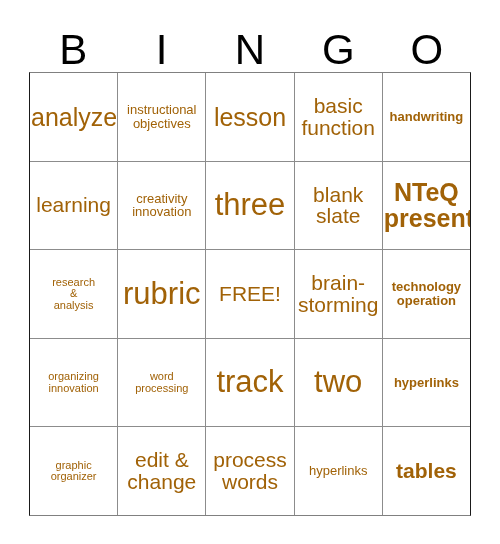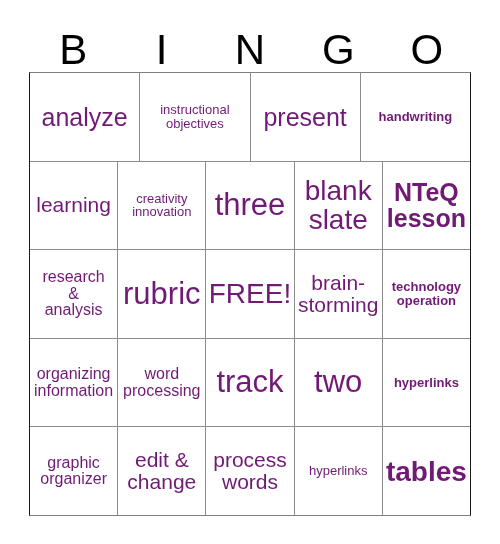--- a/index.html
+++ b/index.html
@@ -81,32 +81,32 @@
     background: #ffffff;
   }
   .bingo-cell:last-child {
     border-right: none;
     font-weight: bold;
   }
   .cell-text {
     display: block;
     width: 100%;
     text-align: center;
-    color: #701a75;
+    color: #a16207;
     font-family: "Liberation Sans", sans-serif;
     white-space: pre-line;
     line-height: 1.04;
   }
 
   
   .sz-xxl { font-size: 31px; }
-  .sz-xl  { font-size: 28px; }
+  .sz-xl  { font-size: 21px; }
   .sz-lg  { font-size: 25px; }
   .sz-md  { font-size: 21px; }
-  .sz-sm  { font-size: 16px; }
+  .sz-sm  { font-size: 11px; }
   .sz-xs  { font-size: 13px; }
 </style>
 </head>
 <body>
 
 <div id="bingo-card">
 
   <div id="header-row">
     <div class="header-letter">B</div>
     <div class="header-letter">I</div>
@@ -119,21 +119,25 @@
 
     <div class="bingo-row">
       <div class="bingo-cell">
           <span class="cell-text sz-lg">analyze</span>
         </div>
       <div class="bingo-cell">
           <span class="cell-text sz-xs">instructional
 objectives</span>
         </div>
       <div class="bingo-cell">
-          <span class="cell-text sz-lg">present</span>
+          <span class="cell-text sz-lg">lesson</span>
+        </div>
+      <div class="bingo-cell">
+          <span class="cell-text sz-md">basic
+function</span>
         </div>
       <div class="bingo-cell">
           <span class="cell-text sz-xs">handwriting</span>
         </div>
     </div>
 
     <div class="bingo-row">
       <div class="bingo-cell">
           <span class="cell-text sz-md">learning</span>
         </div>
@@ -143,21 +147,21 @@
         </div>
       <div class="bingo-cell">
           <span class="cell-text sz-xxl">three</span>
         </div>
       <div class="bingo-cell">
           <span class="cell-text sz-xl">blank
 slate</span>
         </div>
       <div class="bingo-cell">
           <span class="cell-text sz-lg">NTeQ
-lesson</span>
+present</span>
         </div>
     </div>
 
     <div class="bingo-row">
       <div class="bingo-cell">
           <span class="cell-text sz-sm">research
 &amp;
 analysis</span>
         </div>
       <div class="bingo-cell">
@@ -172,21 +176,21 @@
         </div>
       <div class="bingo-cell">
           <span class="cell-text sz-xs">technology
 operation</span>
         </div>
     </div>
 
     <div class="bingo-row">
       <div class="bingo-cell">
           <span class="cell-text sz-sm">organizing
-information</span>
+innovation</span>
         </div>
       <div class="bingo-cell">
           <span class="cell-text sz-sm">word
 processing</span>
         </div>
       <div class="bingo-cell">
           <span class="cell-text sz-xxl">track</span>
         </div>
       <div class="bingo-cell">
           <span class="cell-text sz-xxl">two</span>

